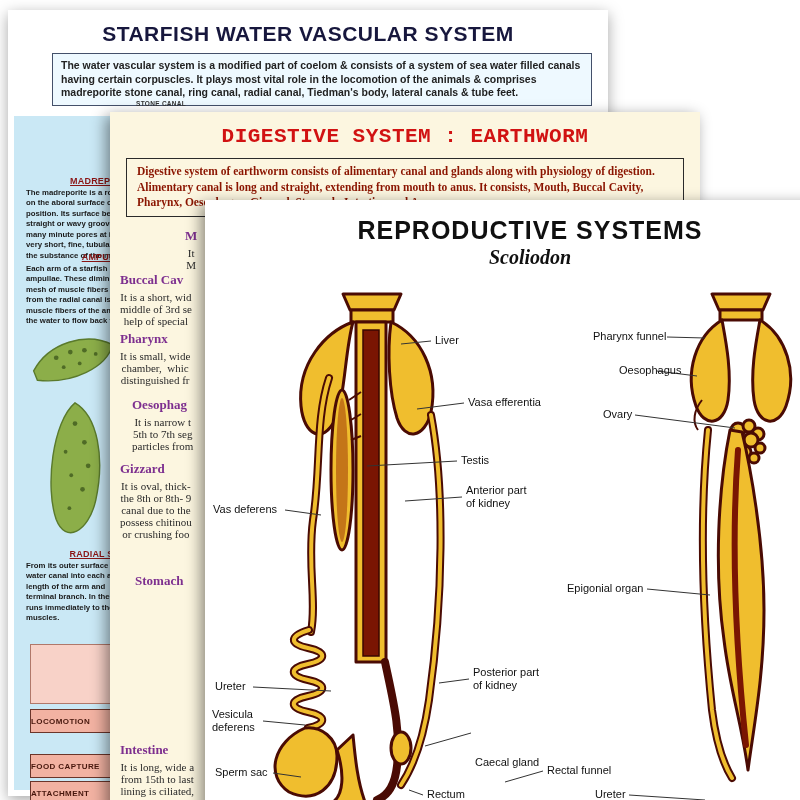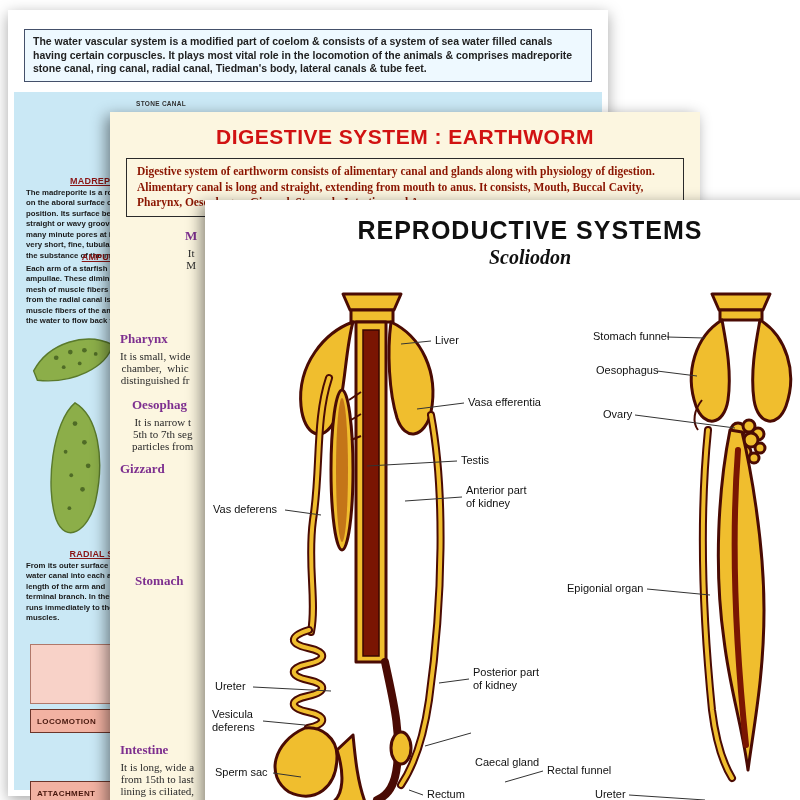--- a/index.html
+++ b/index.html
@@ -15,21 +15,21 @@
     background:#cae8f5;border:6px solid #ffffff;
     box-shadow:0 4px 14px rgba(0,0,0,.35);
   }
   .sf-header{background:#ffffff;padding:6px 10px 10px;}
   .sf-title{
     margin:0;text-align:center;font-size:21px;font-weight:800;
     color:#17173d;letter-spacing:.5px;font-family:"Liberation Sans",sans-serif;
   }
   .sf-intro{
     margin-top:7px;border:1px solid #44506a;background:#eef9ff;
-    padding:5px 8px;font-size:10.5px;font-weight:700;color:#222;line-height:1.3;
+    padding:5px 8px;font-size:10.5px;font-weight:700;color:#222;line-height:1.3;margin-left:28px;
   }
   .sf-stone{
     position:absolute;left:122px;top:84px;font-size:6.5px;font-weight:700;
     color:#333;letter-spacing:.3px;
   }
   .sf-sec{position:absolute;left:12px;width:160px;}
   .sf-sec h3{
     margin:0 0 2px;font-size:9px;font-weight:800;color:#8b1515;
     text-decoration:underline;letter-spacing:.2px;text-align:center;
   }
@@ -39,30 +39,30 @@
   .sf-arms{position:absolute;left:14px;top:310px;width:94px;height:228px;}
   .arm{fill:#8cae49;stroke:#5a7a2c;stroke-width:1.5;}
   .spot{fill:#4f6b26;}
   .sf-swatch{
     position:absolute;left:16px;top:628px;width:86px;height:58px;
     background:#f8d2c8;border:1px solid #b0786a;
   }
   .sf-chip{
     position:absolute;left:16px;width:150px;height:22px;background:#f2b2a2;
     border:1px solid #6b352a;color:#47170d;font-size:8px;font-weight:800;
-    display:flex;align-items:center;padding-left:6px;letter-spacing:.4px;
+    display:flex;align-items:center;letter-spacing:.4px;
   }
 
   
   .earthworm{
     left:110px;top:112px;width:590px;height:700px;background:#fcf6e0;
     box-shadow:-4px 4px 14px rgba(0,0,0,.45);
   }
   .ew-title{
-    margin:13px 12px 0;text-align:center;font-family:Liberation Sans, sans-serif;
+    margin:13px 12px 0;text-align:center;font-family:Liberation Mono, monospace;
     font-size:21px;font-weight:800;color:#d11212;letter-spacing:.5px;
   }
   .ew-intro{
     position:absolute;left:16px;right:16px;top:46px;border:1.5px solid #2a2a2a;
     padding:5px 10px;font-family:"Liberation Serif",serif;font-size:11.5px;
     font-weight:700;color:#8b1500;line-height:1.35;background:#fcf6e0;
   }
   .ew-sec{position:absolute;}
   .ew-sec h4{
     margin:0 0 3px;font-family:"Liberation Serif",serif;font-size:13px;
@@ -99,20 +99,21 @@
   .tube{fill:none;stroke:#4a0b04;stroke-width:8;stroke-linecap:round;}
   .tube-in{fill:none;stroke:#f0be2e;stroke-width:4;stroke-linecap:round;}
   .duct{fill:none;stroke:#4a0b04;stroke-width:2;}
   .darkline{fill:none;stroke:#7a1502;stroke-width:6;stroke-linecap:round;}
 </style>
 </head>
 <body>
 
 <section class="poster starfish">
   <div class="sf-header">
+    <h1 class="sf-title">STARFISH WATER VASCULAR SYSTEM</h1>
     <div class="sf-intro">The water vascular system is a modified part of coelom &amp; consists of a system of sea water filled canals having certain corpuscles. It plays most vital role in the locomotion of the animals &amp; comprises madreporite stone canal, ring canal, radial canal, Tiedman's body, lateral canals &amp; tube feet.</div>
   </div>
 
   <div class="sf-stone">STONE CANAL</div>
 
   <div class="sf-sec" style="top:160px">
     <h3>MADREPORITE:</h3>
     <div class="sf-body">The madreporite is a rounde
 on the aboral surface of the
 position. Its surface bears a
@@ -160,48 +161,62 @@
         <circle cx="40" cy="130" r="2"></circle>
       <circle cx="46" cy="155" r="2"></circle>
     </g>
   </svg>
 
   <div class="sf-swatch"></div>
 
   <div class="sf-chip" style="top:693px">
     <span>LOCOMOTION</span>
   </div>
+  <div class="sf-chip" style="top:738px">
+    <span>FOOD CAPTURE</span>
+  </div>
   <div class="sf-chip" style="top:765px">
     <span>ATTACHMENT</span>
   </div>
 </section>
 
 <section class="poster earthworm">
   <h1 class="ew-title">DIGESTIVE SYSTEM : EARTHWORM</h1>
   <div class="ew-intro">Digestive system of earthworm consists of alimentary canal and glands along with physiology of digestion. Alimentary canal is long and straight, extending from mouth to anus. It consists, Mouth, Buccal Cavity, Pharynx,  Oesophagus, Gizzard, Stomach,  Intestine and Anus.</div>
 
   <div class="ew-sec" style="left:75px;top:116px">
     <h4>M</h4>
     <div class="ew-body">It
 M</div>
+  </div>
+  <div class="ew-sec" style="left:10px;top:160px">
+    <h4>Buccal Cav</h4>
+    <div class="ew-body">It is a short, wid
+middle of 3rd se
+help of special</div>
   </div>
   <div class="ew-sec" style="left:10px;top:219px">
     <h4>Pharynx</h4>
     <div class="ew-body">It is small, wide
 chamber,  whic
 distinguished fr</div>
   </div>
   <div class="ew-sec" style="left:22px;top:285px">
     <h4>Oesophag</h4>
     <div class="ew-body">It is narrow t
 5th to 7th seg
 particles from</div>
   </div>
   <div class="ew-sec" style="left:10px;top:349px">
     <h4>Gizzard</h4>
+    <div class="ew-body">It is oval, thick-
+the 8th or 8th- 9
+canal due to the
+possess chitinou
+or crushing foo</div>
   </div>
   <div class="ew-sec" style="left:25px;top:461px">
     <h4>Stomach</h4>
   </div>
   <div class="ew-sec" style="left:10px;top:630px">
     <h4>Intestine</h4>
     <div class="ew-body">It is long, wide a
 from 15th to last
 lining is ciliated,
 intestinal lining i</div>
@@ -285,18 +300,18 @@
   <div class="sc-label" style="left:10px;top:480px">Ureter</div>
   <div class="sc-label" style="left:7px;top:508px">Vesicula
 deferens</div>
   <div class="sc-label" style="left:10px;top:566px">Sperm sac</div>
   <div class="sc-label" style="left:268px;top:466px">Posterior part
 of kidney</div>
   <div class="sc-label" style="left:270px;top:556px">Caecal gland</div>
   <div class="sc-label" style="left:342px;top:564px">Rectal funnel</div>
   <div class="sc-label" style="left:222px;top:588px">Rectum</div>
 
-  <div class="sc-label" style="left:388px;top:130px">Stomach funnel</div>
-  <div class="sc-label" style="left:391px;top:164px">Oesophagus</div>
+  <div class="sc-label" style="left:388px;top:130px">Pharynx funnel</div>
+  <div class="sc-label" style="left:414px;top:164px">Oesophagus</div>
   <div class="sc-label" style="left:398px;top:208px">Ovary</div>
   <div class="sc-label" style="left:362px;top:382px">Epigonial organ</div>
   <div class="sc-label" style="left:390px;top:588px">Ureter</div>
 </section>
 
 </body></html>

